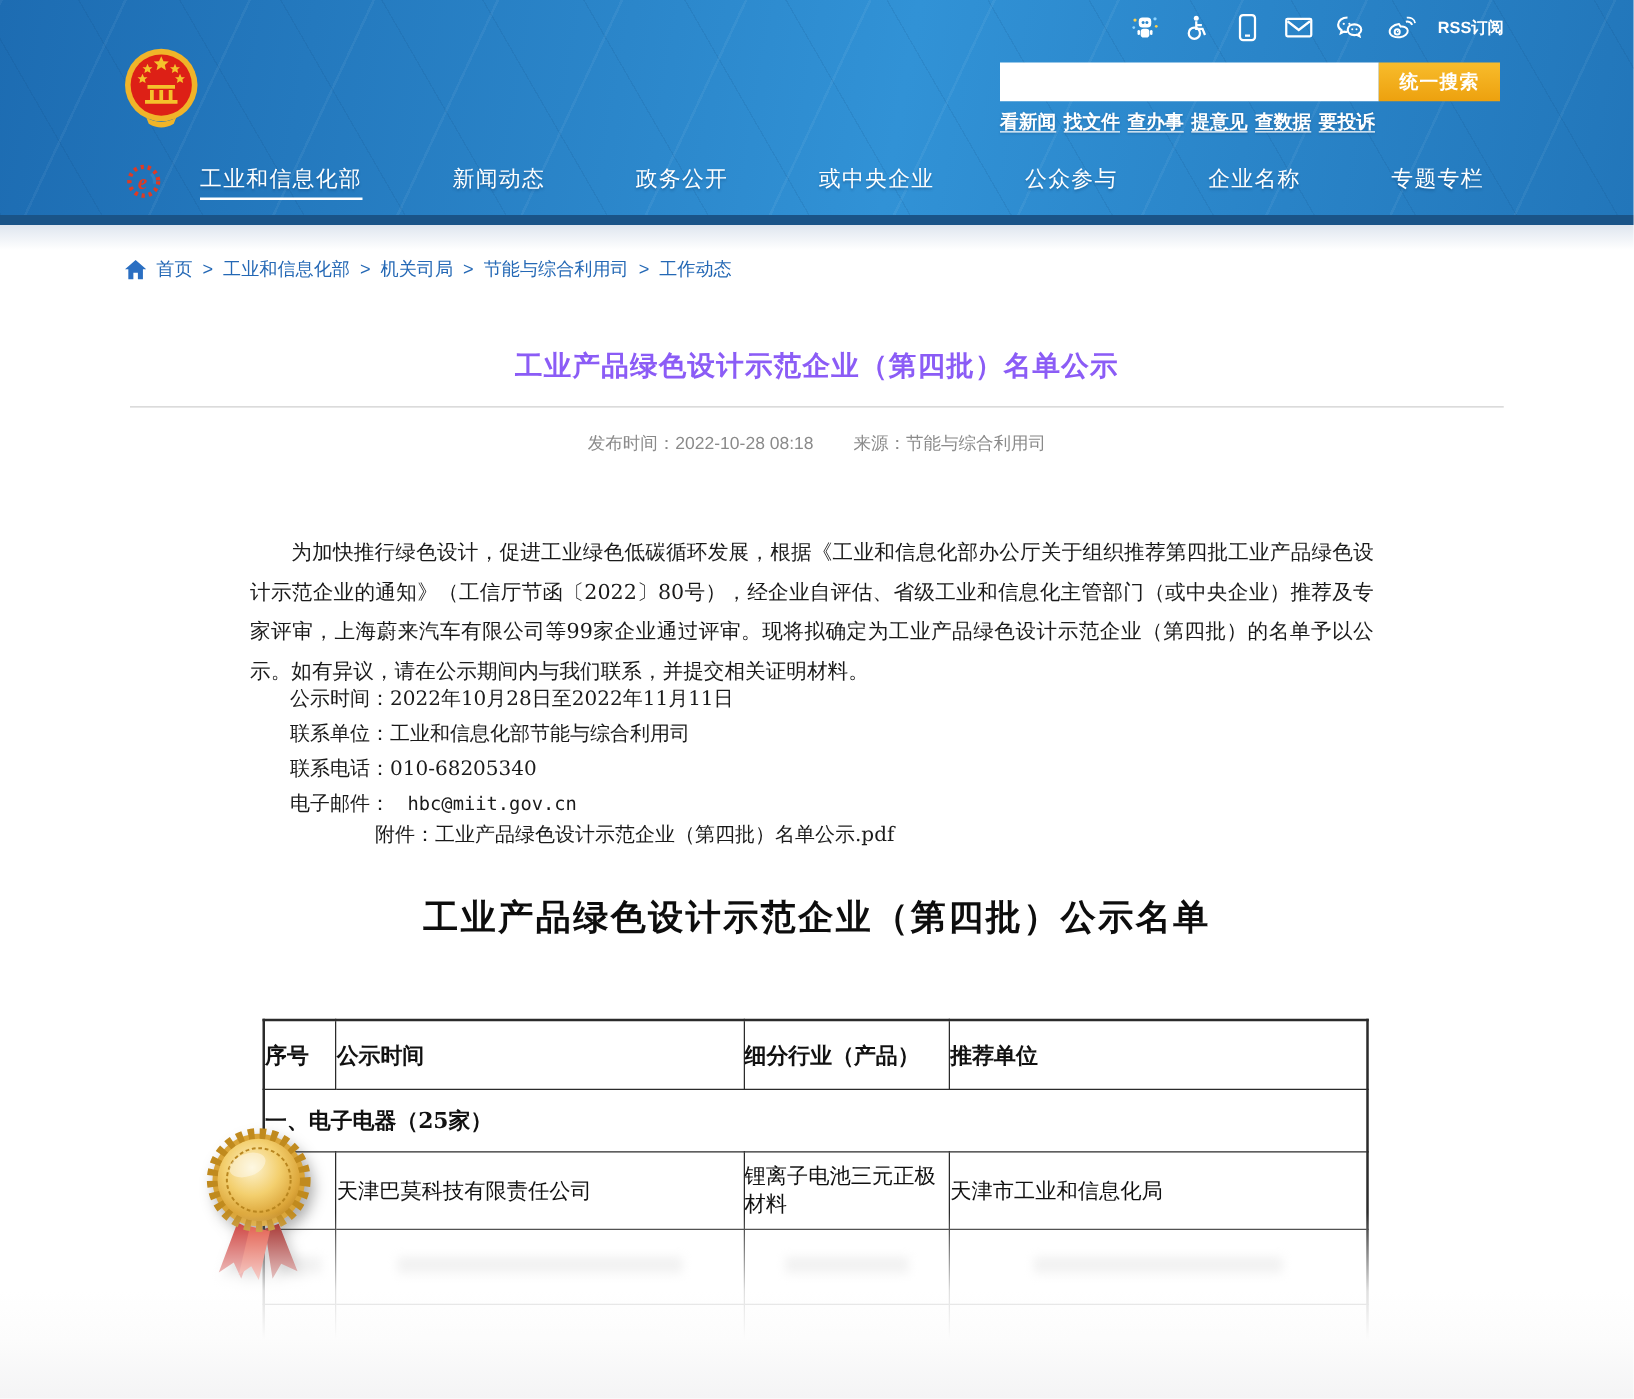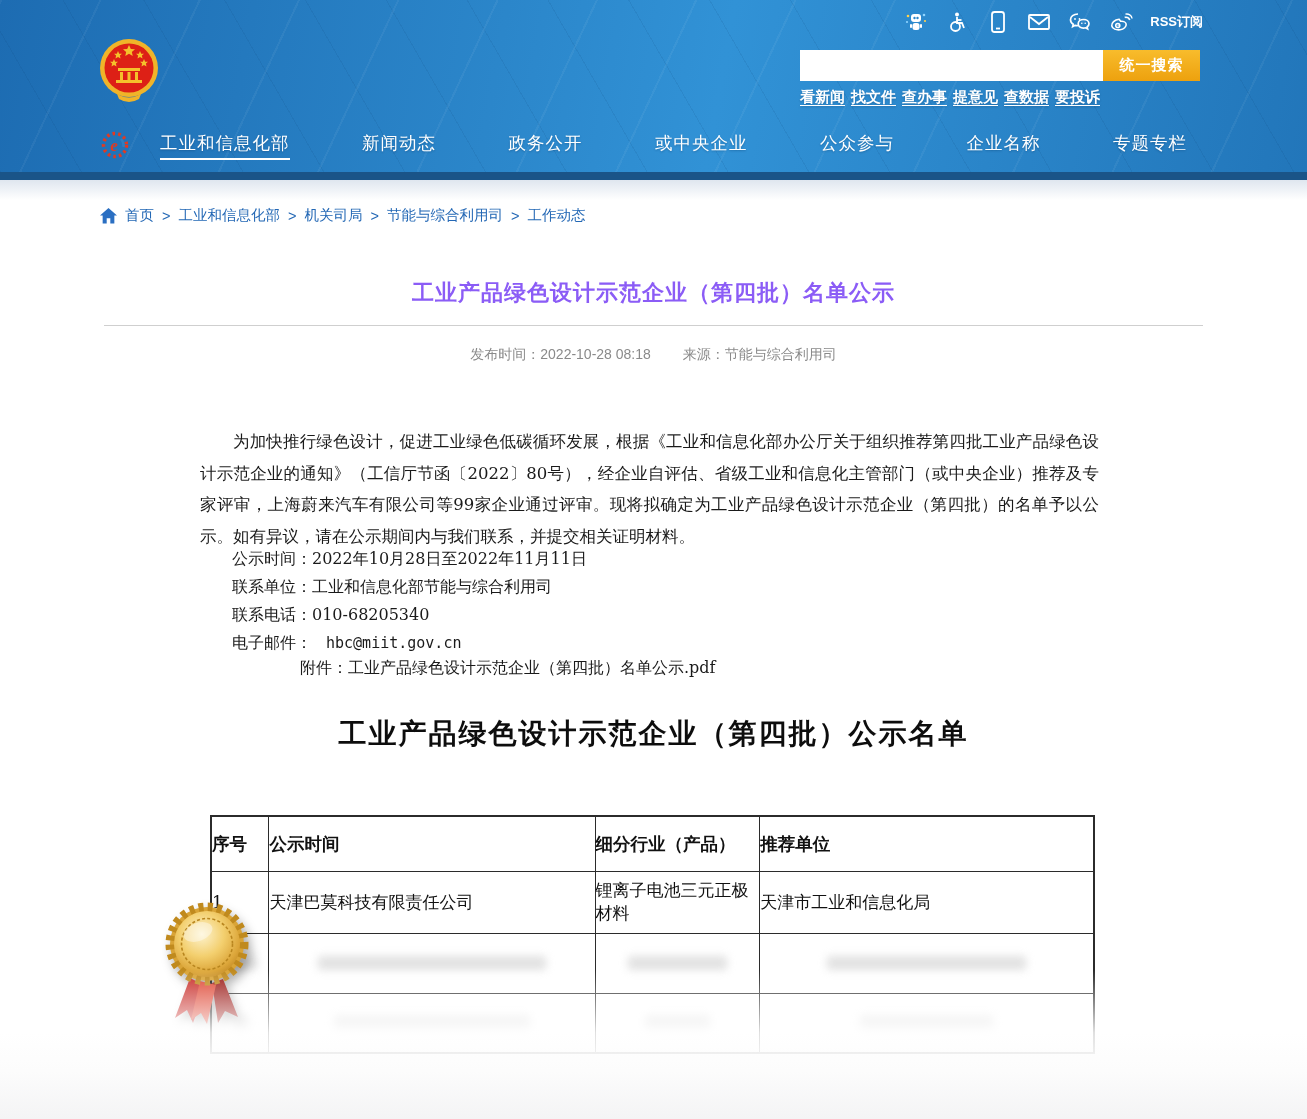--- a/index.html
+++ b/index.html
@@ -266,20 +266,23 @@
           <col style="width:165px">
           <col style="width:335px">
         </colgroup>
       <tbody>
           <tr class="hdr">
         <td>序号</td>
         <td>公示时间</td>
         <td>细分行业（产品）</td>
         <td>推荐单位</td>
       </tr>
+      <tr class="section">
+        <td colspan="4">一、电子电器（25家）</td>
+      </tr>
       <tr class="row1">
         <td>1</td>
         <td>天津巴莫科技有限责任公司</td>
         <td>锂离子电池三元正极材料</td>
         <td>天津市工业和信息化局</td>
       </tr>
       <tr class="blur-row">
         <td>
               <div class="ph w60"></div>
             </td>

